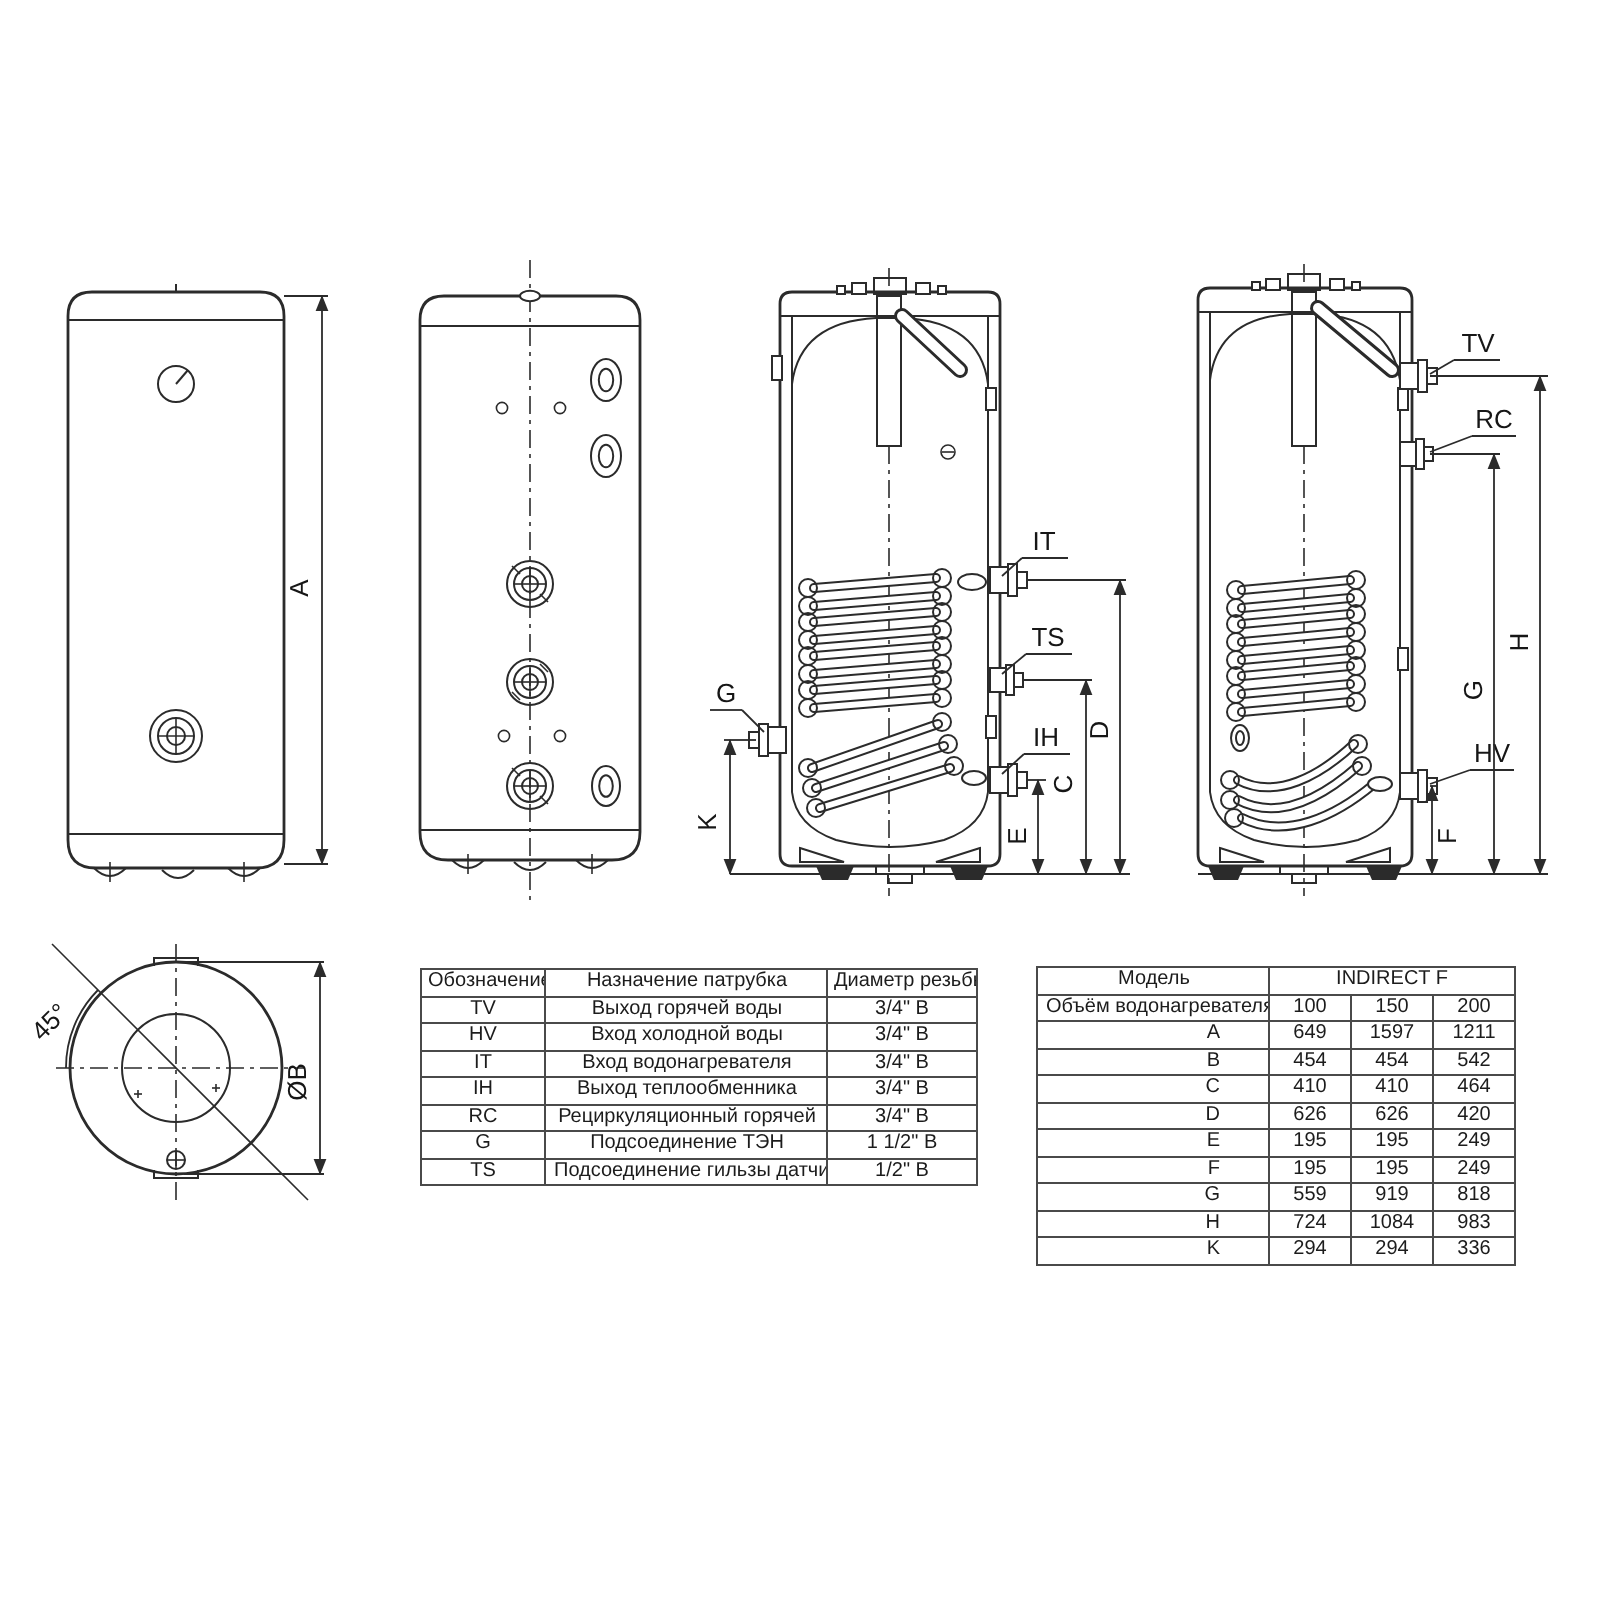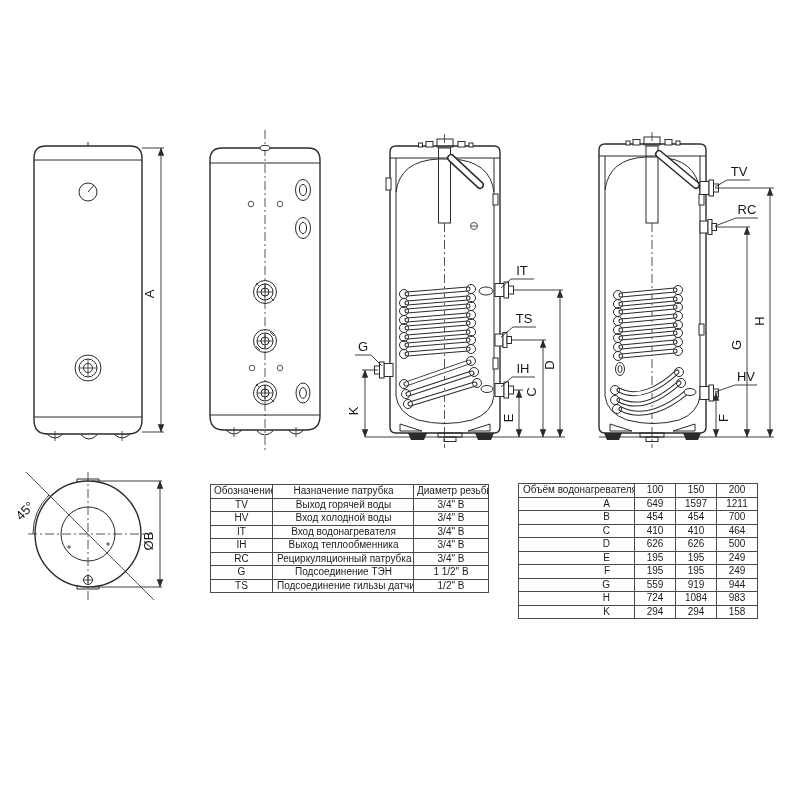--- a/index.html
+++ b/index.html
@@ -473,21 +473,21 @@
         <td class="l">Вход водонагревателя</td>
         <td>3/4" В</td>
       </tr>
       <tr>
         <td>IH</td>
         <td class="l">Выход теплообменника</td>
         <td>3/4" В</td>
       </tr>
       <tr>
         <td>RC</td>
-        <td class="l">Рециркуляционный патрубка</td>
+        <td class="l">Рециркуляционный горячей</td>
         <td>3/4" В</td>
       </tr>
       <tr>
         <td>G</td>
         <td class="l">Подсоединение ТЭН</td>
         <td>1 1/2" В</td>
       </tr>
       <tr>
         <td>TS</td>
         <td class="l">Подсоединение гильзы датчика</td>
@@ -499,77 +499,81 @@
 
   <div class="tbl-wrap" style="left:518px;top:483px;width:239px">
     <table class="t">
       <colgroup>
           <col style="width:116px">
           <col style="width:41px">
           <col style="width:41px">
           <col style="width:41px">
         </colgroup>
       <tbody>
+          <tr>
+        <td class="l">Модель</td>
+        <td colspan="3">INDIRECT F</td>
+      </tr>
       <tr>
         <td class="l">Объём водонагревателя, л</td>
         <td>100</td>
         <td>150</td>
         <td>200</td>
       </tr>
       <tr>
         <td class="r">A</td>
         <td>649</td>
         <td>1597</td>
         <td>1211</td>
       </tr>
       <tr>
         <td class="r">B</td>
         <td>454</td>
         <td>454</td>
-        <td>700</td>
+        <td>542</td>
       </tr>
       <tr>
         <td class="r">C</td>
         <td>410</td>
         <td>410</td>
         <td>464</td>
       </tr>
       <tr>
         <td class="r">D</td>
         <td>626</td>
         <td>626</td>
-        <td>500</td>
+        <td>420</td>
       </tr>
       <tr>
         <td class="r">E</td>
         <td>195</td>
         <td>195</td>
         <td>249</td>
       </tr>
       <tr>
         <td class="r">F</td>
         <td>195</td>
         <td>195</td>
         <td>249</td>
       </tr>
       <tr>
         <td class="r">G</td>
         <td>559</td>
         <td>919</td>
-        <td>944</td>
+        <td>818</td>
       </tr>
       <tr>
         <td class="r">H</td>
         <td>724</td>
         <td>1084</td>
         <td>983</td>
       </tr>
       <tr>
         <td class="r">K</td>
         <td>294</td>
         <td>294</td>
-        <td>158</td>
+        <td>336</td>
       </tr>
     </tbody>
       </table>
   </div>
 
 </div>
 
 </body></html>

